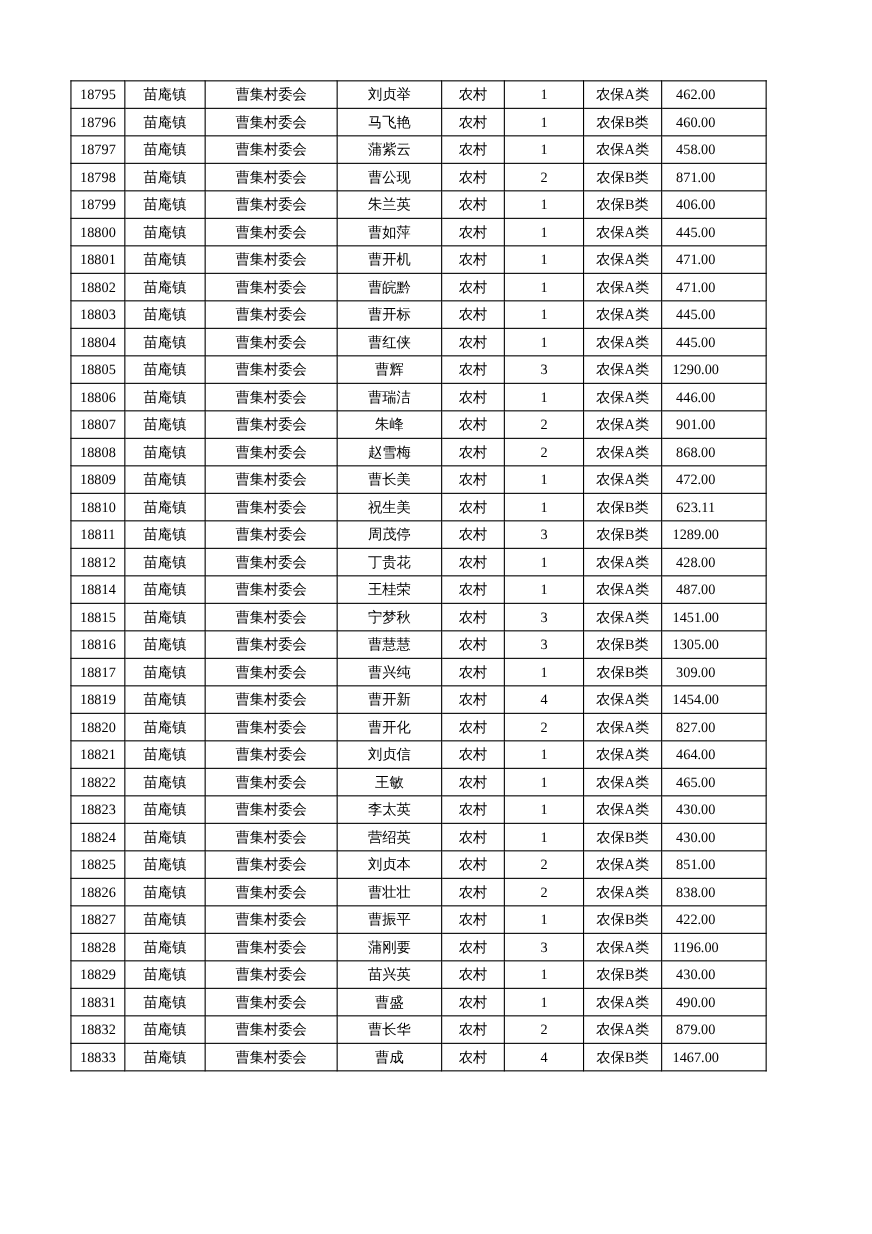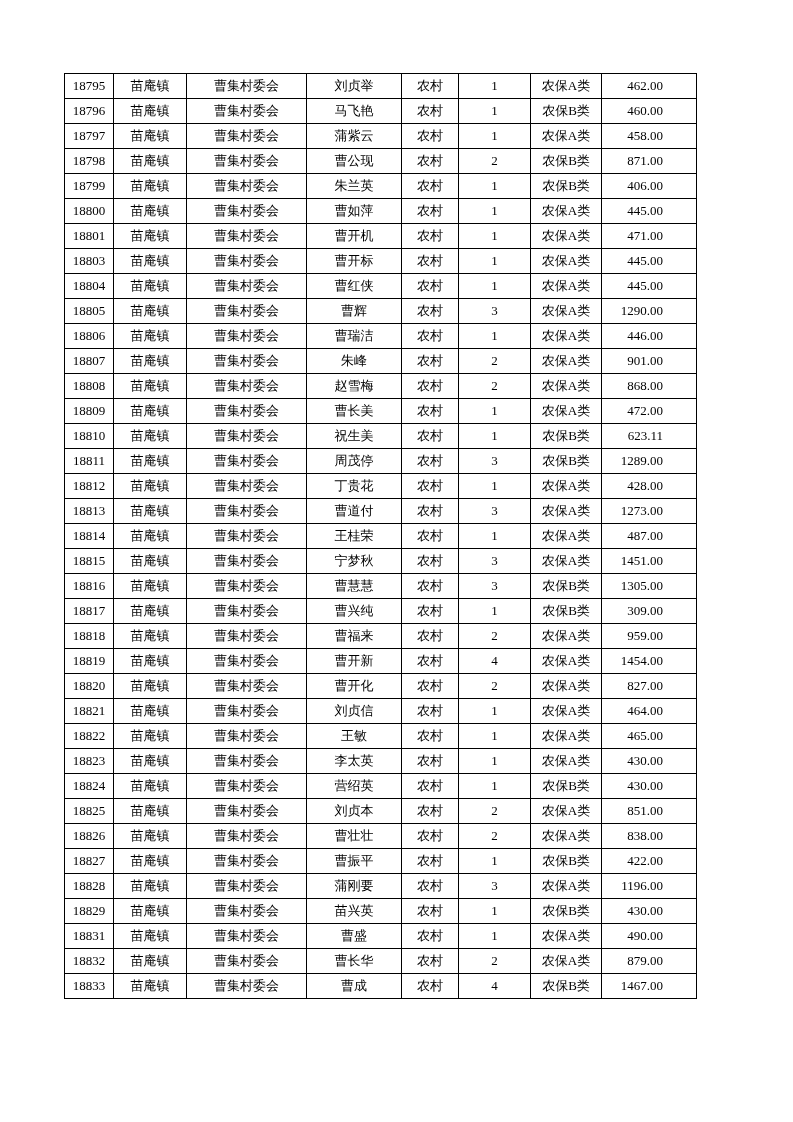--- a/index.html
+++ b/index.html
@@ -32,21 +32,20 @@
     height: 24px;
     font-size: 13px;
     line-height: 24px;
     text-align: center;
     vertical-align: middle;
     padding: 0;
     white-space: nowrap;
     overflow: hidden;
   }
   table.data-table td.col-amount {
-    text-align: right;
     padding-right: 33px;
   }
 </style>
 </head>
 <body>
 
 <div class="page">
   <table class="data-table">
     <colgroup>
         <col style="width: 49px;">
@@ -123,20 +122,30 @@
           <td class="col-id">18801</td>
           <td class="col-town">苗庵镇</td>
           <td class="col-village">曹集村委会</td>
           <td class="col-name">曹开机</td>
           <td class="col-type">农村</td>
           <td class="col-count">1</td>
           <td class="col-category">农保A类</td>
           <td class="col-amount">471.00</td>
         </tr>
         <tr>
+          <td class="col-id">18802</td>
+          <td class="col-town">苗庵镇</td>
+          <td class="col-village">曹集村委会</td>
+          <td class="col-name">曹皖黔</td>
+          <td class="col-type">农村</td>
+          <td class="col-count">1</td>
+          <td class="col-category">农保A类</td>
+          <td class="col-amount">471.00</td>
+        </tr>
+        <tr>
           <td class="col-id">18803</td>
           <td class="col-town">苗庵镇</td>
           <td class="col-village">曹集村委会</td>
           <td class="col-name">曹开标</td>
           <td class="col-type">农村</td>
           <td class="col-count">1</td>
           <td class="col-category">农保A类</td>
           <td class="col-amount">445.00</td>
         </tr>
         <tr>
@@ -223,78 +232,58 @@
           <td class="col-id">18812</td>
           <td class="col-town">苗庵镇</td>
           <td class="col-village">曹集村委会</td>
           <td class="col-name">丁贵花</td>
           <td class="col-type">农村</td>
           <td class="col-count">1</td>
           <td class="col-category">农保A类</td>
           <td class="col-amount">428.00</td>
         </tr>
         <tr>
-          <td class="col-id">18813</td>
-          <td class="col-town">苗庵镇</td>
-          <td class="col-village">曹集村委会</td>
-          <td class="col-name">曹道付</td>
+          <td class="col-id">18814</td>
+          <td class="col-town">苗庵镇</td>
+          <td class="col-village">曹集村委会</td>
+          <td class="col-name">王桂荣</td>
+          <td class="col-type">农村</td>
+          <td class="col-count">1</td>
+          <td class="col-category">农保A类</td>
+          <td class="col-amount">487.00</td>
+        </tr>
+        <tr>
+          <td class="col-id">18815</td>
+          <td class="col-town">苗庵镇</td>
+          <td class="col-village">曹集村委会</td>
+          <td class="col-name">宁梦秋</td>
           <td class="col-type">农村</td>
           <td class="col-count">3</td>
           <td class="col-category">农保A类</td>
-          <td class="col-amount">1273.00</td>
-        </tr>
-        <tr>
-          <td class="col-id">18814</td>
-          <td class="col-town">苗庵镇</td>
-          <td class="col-village">曹集村委会</td>
-          <td class="col-name">王桂荣</td>
-          <td class="col-type">农村</td>
-          <td class="col-count">1</td>
-          <td class="col-category">农保A类</td>
-          <td class="col-amount">487.00</td>
-        </tr>
-        <tr>
-          <td class="col-id">18815</td>
-          <td class="col-town">苗庵镇</td>
-          <td class="col-village">曹集村委会</td>
-          <td class="col-name">宁梦秋</td>
+          <td class="col-amount">1451.00</td>
+        </tr>
+        <tr>
+          <td class="col-id">18816</td>
+          <td class="col-town">苗庵镇</td>
+          <td class="col-village">曹集村委会</td>
+          <td class="col-name">曹慧慧</td>
           <td class="col-type">农村</td>
           <td class="col-count">3</td>
-          <td class="col-category">农保A类</td>
-          <td class="col-amount">1451.00</td>
-        </tr>
-        <tr>
-          <td class="col-id">18816</td>
-          <td class="col-town">苗庵镇</td>
-          <td class="col-village">曹集村委会</td>
-          <td class="col-name">曹慧慧</td>
-          <td class="col-type">农村</td>
-          <td class="col-count">3</td>
           <td class="col-category">农保B类</td>
           <td class="col-amount">1305.00</td>
         </tr>
         <tr>
           <td class="col-id">18817</td>
           <td class="col-town">苗庵镇</td>
           <td class="col-village">曹集村委会</td>
           <td class="col-name">曹兴纯</td>
           <td class="col-type">农村</td>
           <td class="col-count">1</td>
           <td class="col-category">农保B类</td>
           <td class="col-amount">309.00</td>
-        </tr>
-        <tr>
-          <td class="col-id">18818</td>
-          <td class="col-town">苗庵镇</td>
-          <td class="col-village">曹集村委会</td>
-          <td class="col-name">曹福来</td>
-          <td class="col-type">农村</td>
-          <td class="col-count">2</td>
-          <td class="col-category">农保A类</td>
-          <td class="col-amount">959.00</td>
         </tr>
         <tr>
           <td class="col-id">18819</td>
           <td class="col-town">苗庵镇</td>
           <td class="col-village">曹集村委会</td>
           <td class="col-name">曹开新</td>
           <td class="col-type">农村</td>
           <td class="col-count">4</td>
           <td class="col-category">农保A类</td>
           <td class="col-amount">1454.00</td>

